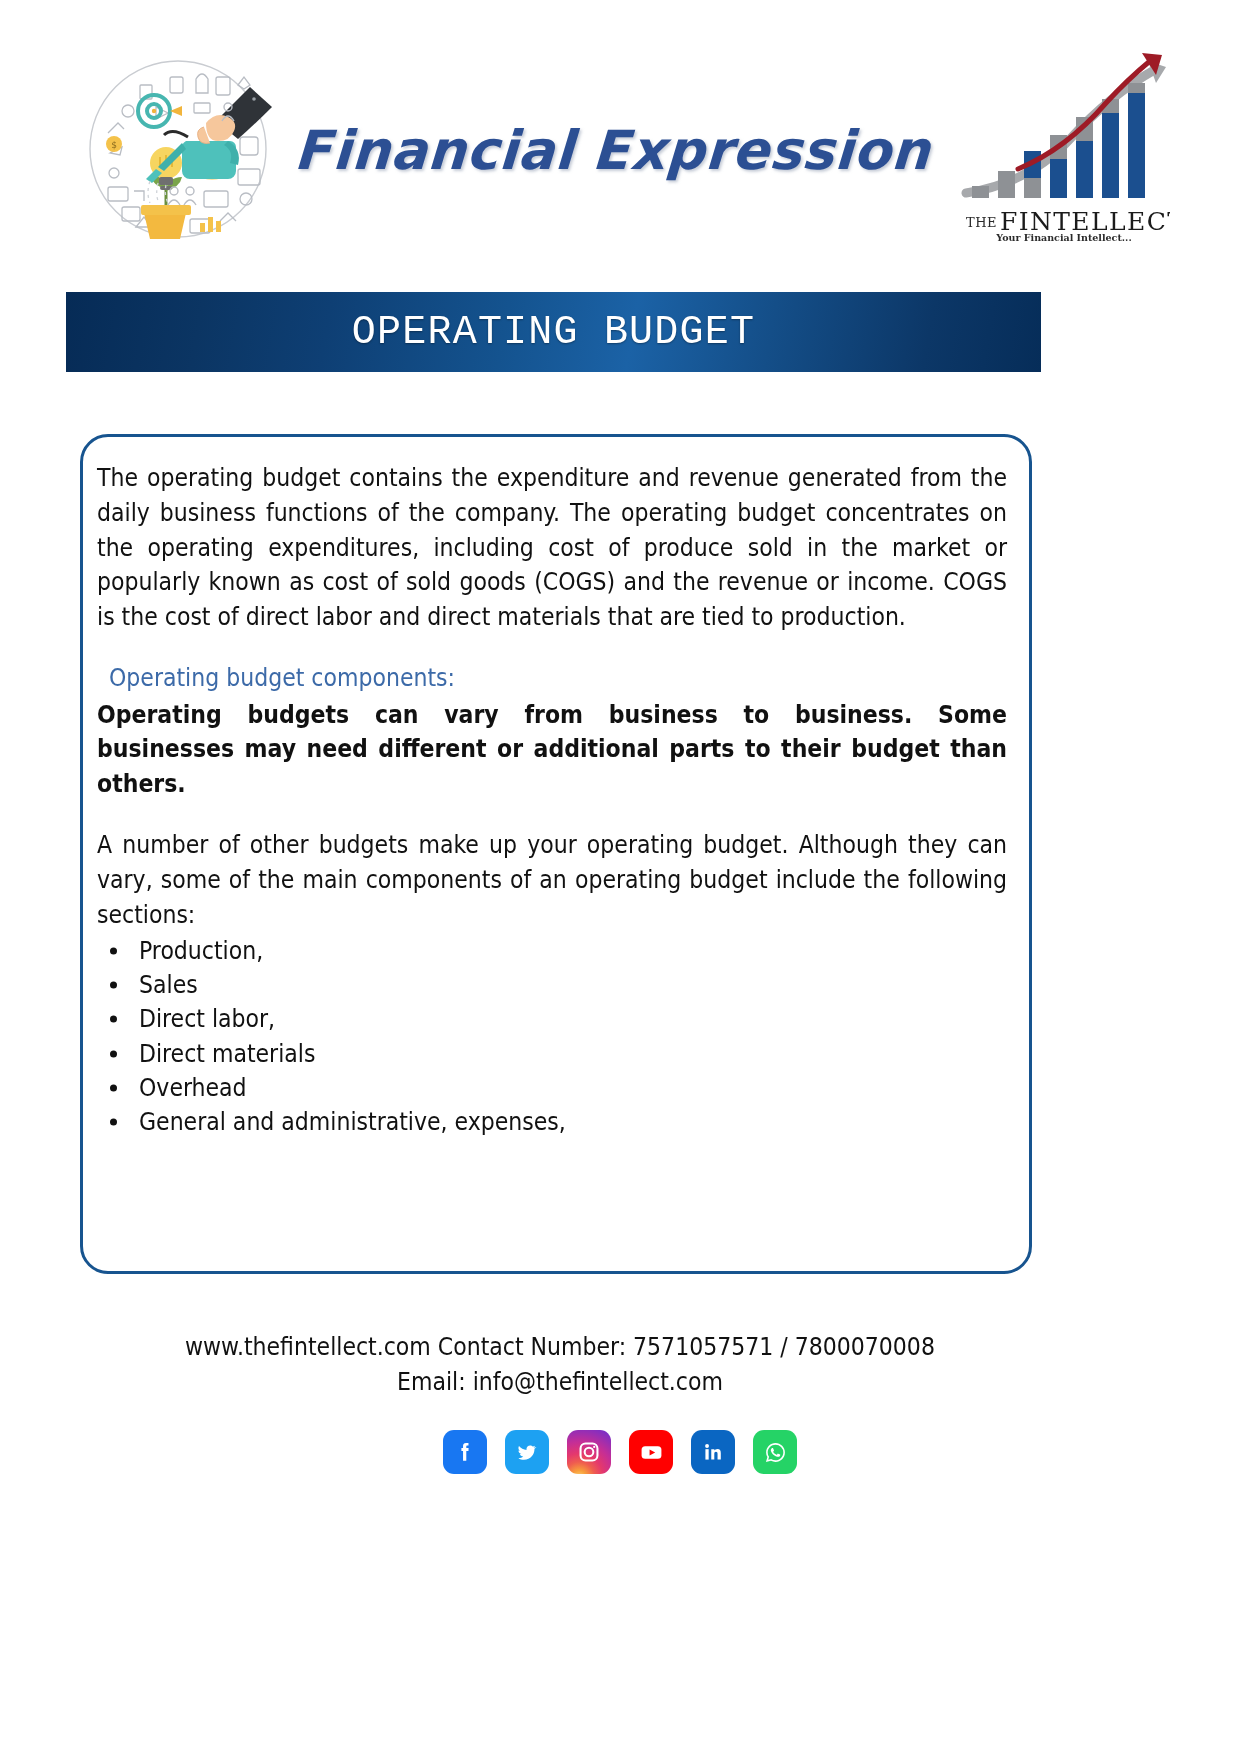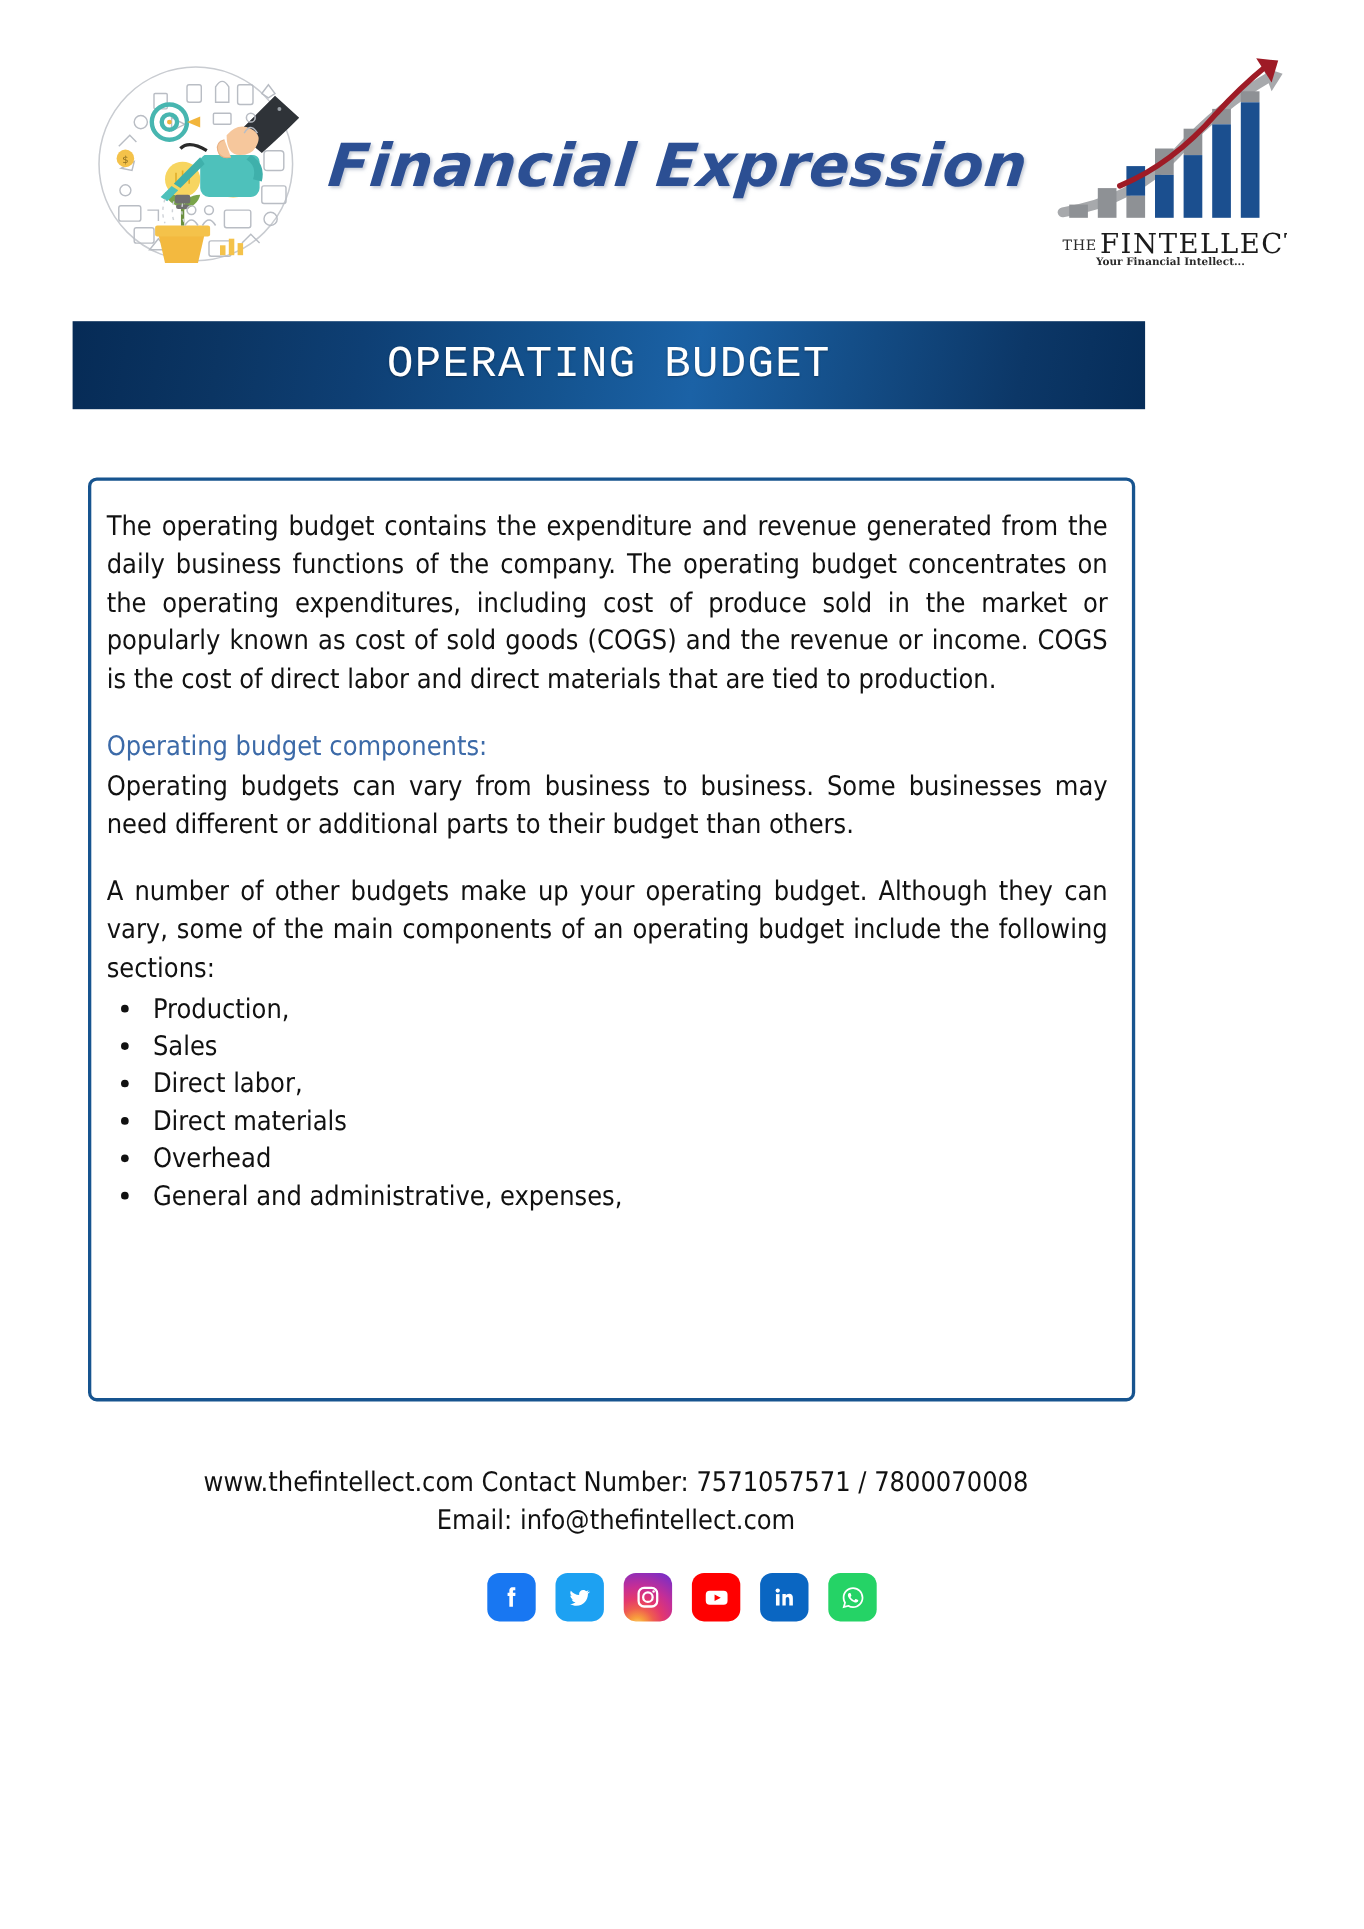--- a/index.html
+++ b/index.html
@@ -81,44 +81,44 @@
     letter-spacing:1.2px;
     text-shadow:0 1px 2px rgba(0,0,0,0.35);
   }
 
   
   .content-box{
     position:absolute;
     left:80px; top:434px;
     width:952px; height:840px;
     border:3px solid #17548f;
-    border-radius:8px;
+    border-radius:28px;
     background:#ffffff;
     padding:24px 22px 18px 14px;
   }
   .body-text{
     font-family:"DejaVu Sans Condensed","Liberation Sans", sans-serif;
     font-size:24.5px;
     line-height:1.42;
     color:#111111;
     text-align:justify;
     text-justify:inter-word;
   }
   .para{ margin:0 0 26px 0; }
   .para:last-of-type{ margin-bottom:0; }
 
   .section-head{
     color:#3c6aa8;
     font-family:"DejaVu Sans Condensed","Liberation Sans", sans-serif;
     font-size:24.5px;
     line-height:1.42;
-    margin:0 0 2px 0;
+    margin:0 0 2px 12px;
     text-align:left;
   }
-  .para-tight{ margin:0 0 26px 0; }
+  .para-tight{ margin:0 0 26px 0;font-weight:bold; }
 
   ul.bullets{
     list-style:none;
     margin:2px 0 0 0;
     padding:0;
   }
   ul.bullets li{
     position:relative;
     padding-left:42px;
     font-family:"DejaVu Sans Condensed","Liberation Sans", sans-serif;

